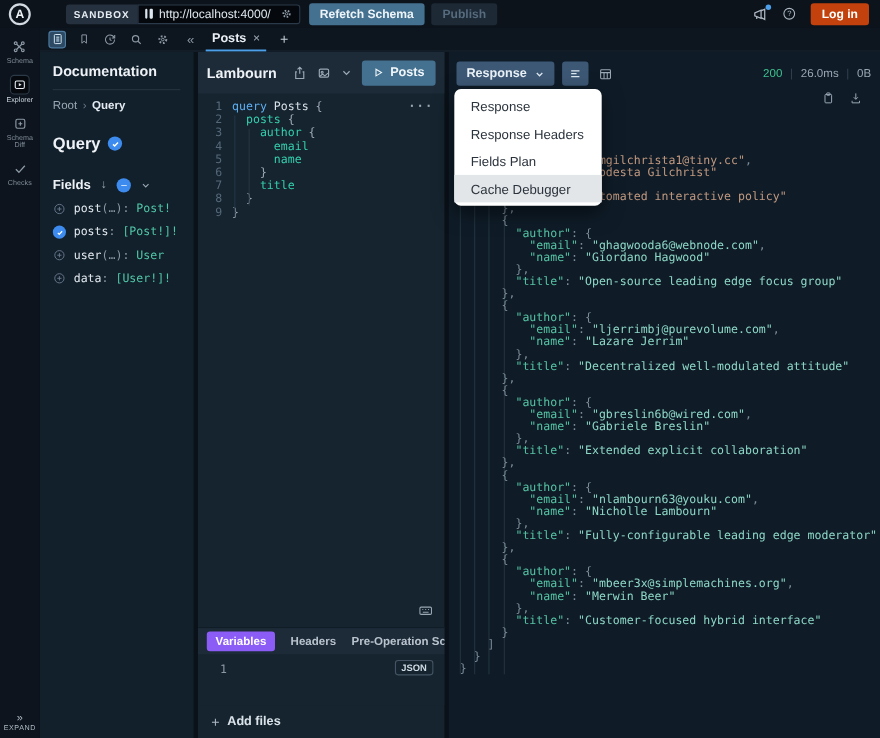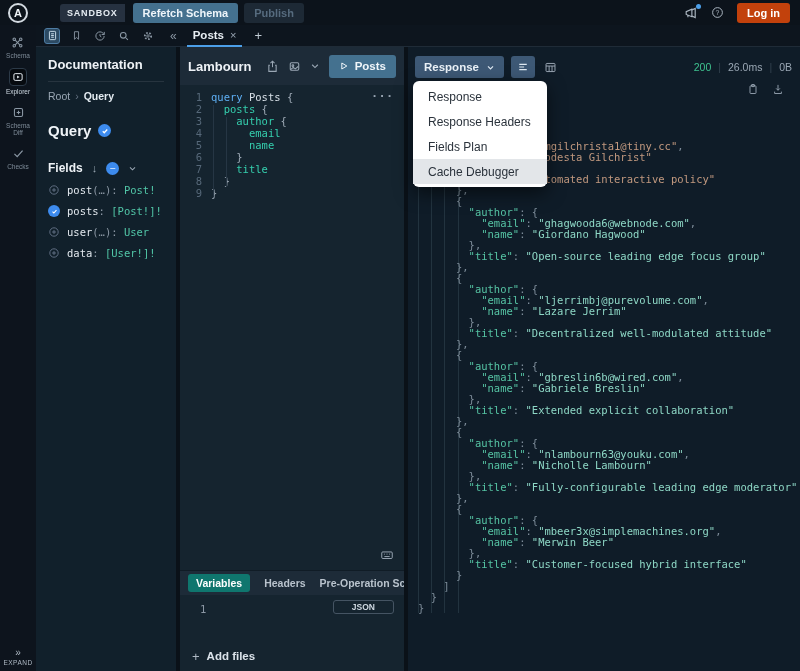--- a/index.html
+++ b/index.html
@@ -75,24 +75,24 @@
   .oline{display:flex;}
   .ln{width:22px;text-align:right;margin-right:9px;color:#566879;flex:none;}
   .lc{white-space:pre;}
   .kw{color:#5fb0f5;} .pl{color:#d9e1e8;} .fld{color:#35cfae;} .br{color:#9fabb7;}
   .kebab{position:absolute;top:6px;right:10px;color:#9aa7b4;font-weight:bold;letter-spacing:1px;font-size:11px;cursor:pointer;}
   .kbd-ic{position:absolute;bottom:8px;right:10px;color:#9aa7b4;cursor:pointer;}
   .op-guide{position:absolute;width:1px;background:#263644;top:20px;}
 
   .op-tabs{height:25px;background:#1d2b38;border-top:1px solid #101c26;display:flex;align-items:center;gap:14px;padding-left:8px;overflow:hidden;white-space:nowrap;}
   .etab{font-size:10.5px;font-weight:bold;color:#b9c3cd;cursor:pointer;flex:none;}
-  .etab.active{background:#0f766e;color:#fff;border-radius:3px;padding:3px 8px;}
+  .etab.active{background:#8b5cf6;color:#fff;border-radius:3px;padding:3px 8px;}
   .vars{height:46px;position:relative;background:#15242f;}
   .vars-ln{position:absolute;left:20px;top:8px;font-family:"DejaVu Sans Mono",monospace;font-size:10.5px;color:#8b97a4;}
-  .json-badge{position:absolute;right:10px;top:5px;border:1px solid #455463;border-radius:3px;padding:1px 18px;font-size:8.5px;font-weight:bold;color:#cfd9e2;}
+  .json-badge{position:absolute;right:10px;top:5px;border:1px solid #455463;border-radius:3px;padding:1px 5px;font-size:8.5px;font-weight:bold;color:#cfd9e2;}
   .addfiles{height:30px;margin-top:auto;display:flex;align-items:center;gap:7px;padding-left:12px;color:#dbe3ea;font-size:11.5px;font-weight:bold;cursor:pointer;}
   .addfiles .plus{color:#aeb9c4;font-weight:normal;font-size:13px;}
 
   
   .resp{flex:1;position:relative;background:#0f1c28;}
   .resp-head{display:flex;align-items:center;padding:9px 8px 0 7px;}
   .resp-select{height:22px;background:#3d5875;border-radius:3px;display:flex;align-items:center;gap:7px;padding:0 9px;font-size:11.5px;font-weight:bold;color:#eaf1f7;cursor:pointer;}
   .resp-icbtn{height:22px;width:24px;margin-left:7px;background:#3d5875;border-radius:3px;display:flex;align-items:center;justify-content:center;color:#dfe9f2;cursor:pointer;}
   .resp-ic{margin-left:9px;color:#9aa7b4;cursor:pointer;}
   .resp-status{margin-left:auto;display:flex;align-items:center;gap:7px;font-size:10.5px;color:#9aa7b4;}
@@ -113,20 +113,33 @@
 </head>
 <body>
 
 <div class="app">
 
   <div class="topbar">
     <div class="logo-cell">
       <div class="logo">A</div>
     </div>
     <div class="env-chip">SANDBOX</div>
+    <div class="urlbox">
+      <span class="pause">
+          <i></i>
+          <i></i>
+        </span>
+      <span class="url-text">http://localhost:4000/</span>
+      <span>
+        <svg width="11" height="11" viewBox="0 0 16 16" fill="none" stroke="#93a1ae">
+            <circle cx="8" cy="8" r="4.2" stroke-width="2.4" stroke-dasharray="2.1 2.1"></circle>
+            <circle cx="8" cy="8" r="1.6" stroke-width="1.2"></circle>
+          </svg>
+      </span>
+    </div>
     <button class="btn btn-steel" style="margin-left:8px;">Refetch Schema</button>
     <button class="btn" style="margin-left:6px;background:#1d2935;color:#566b7e;">Publish</button>
     <div class="top-right">
       <span style="position:relative;">
         <svg width="14" height="14" viewBox="0 0 16 16" fill="none" stroke="#aeb9c4" stroke-width="1.3">
             <path d="M2.5 6.5v3.2l6.5 2.6V3.7L2.5 6.5z"></path>
             <path d="M9 4.5l3.8-1.8v10.6L9 11.5"></path>
             <path d="M4.5 10.2v2.6"></path>
           </svg>
         <span class="dot"></span>

